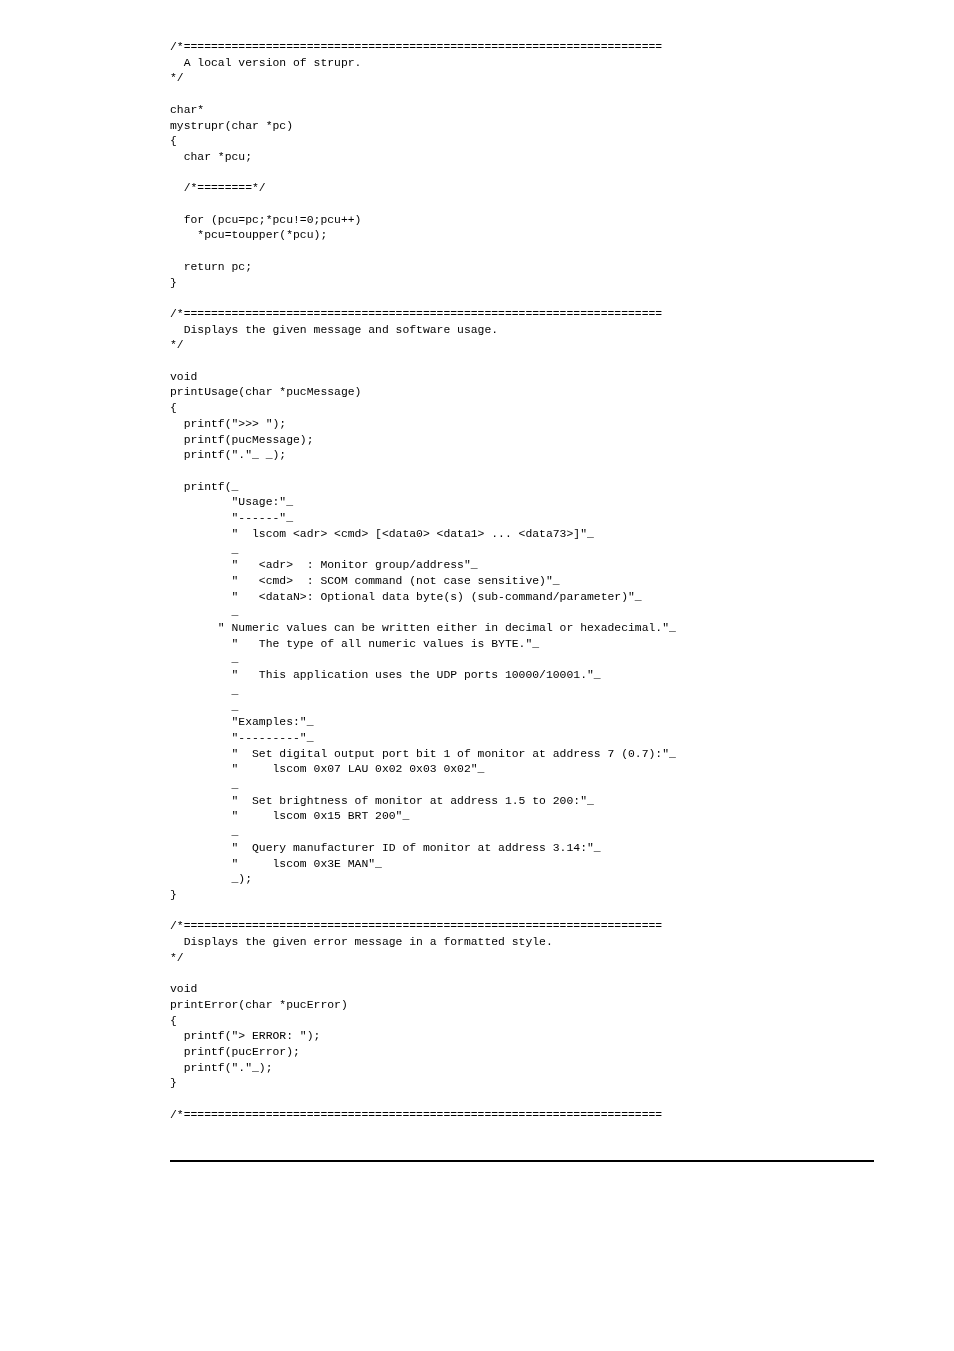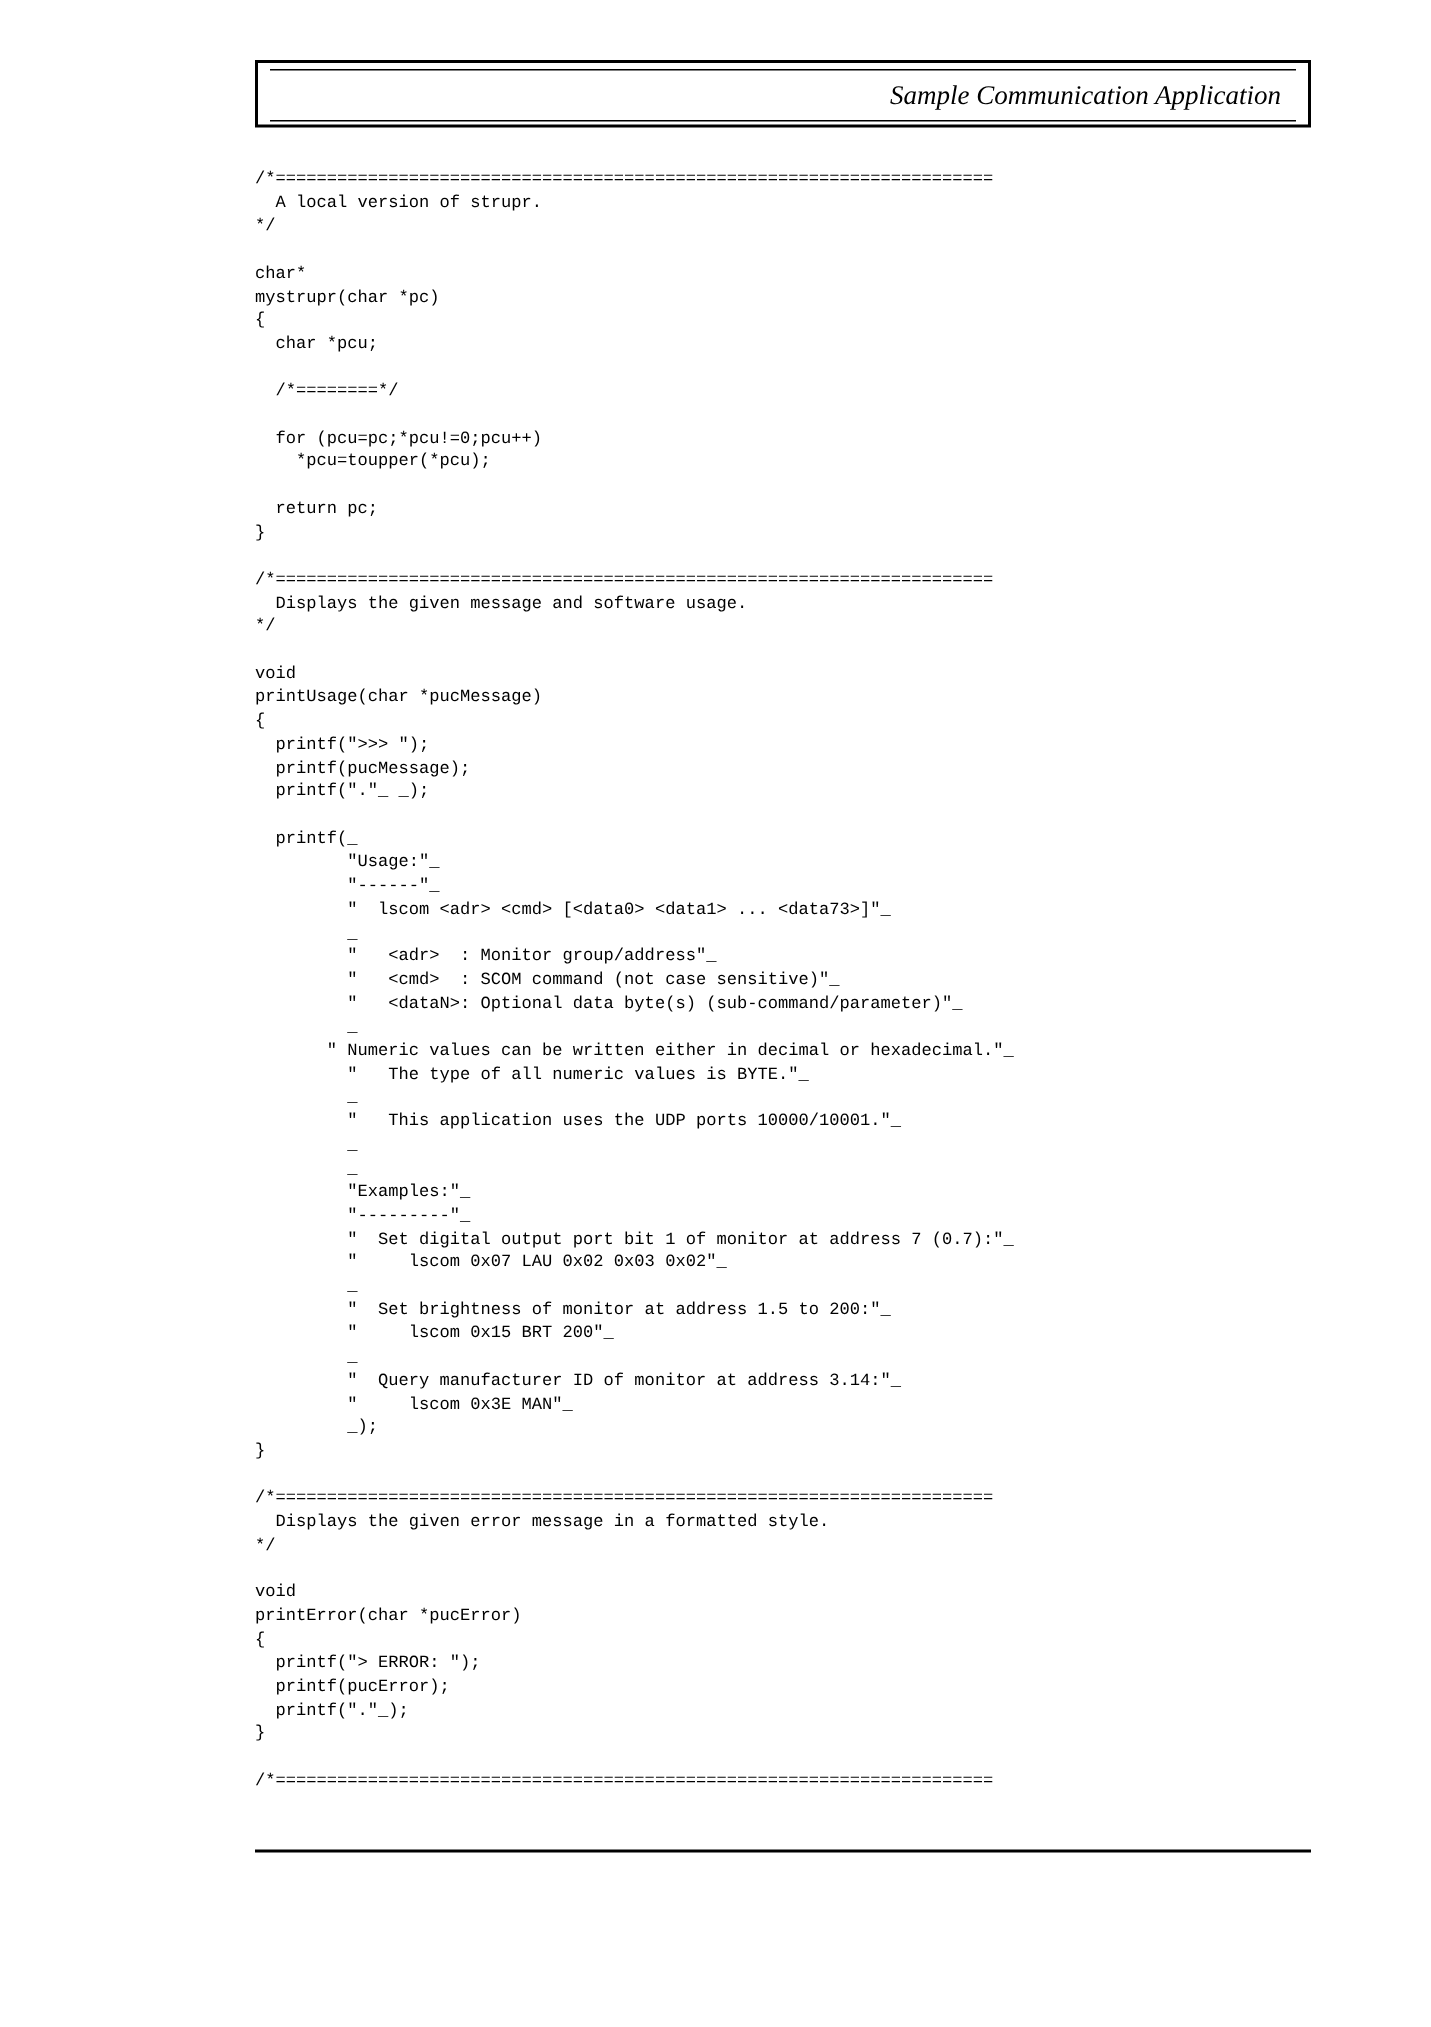--- a/index.html
+++ b/index.html
@@ -42,25 +42,20 @@
   .bottom-rule {
     border-top: 2px solid #000;
     margin-top: 36px;
   }
 </style>
 </head>
 <body>
 
 <div class="page">
 
-  <div class="outer-frame">
-    <div class="inner-frame">
-      <span>Sample Communication Application</span>
-    </div>
-  </div>
 
   <pre class="code">/*======================================================================
   A local version of strupr.
 */
 
 char*
 mystrupr(char *pc)
 {
   char *pcu;
 

